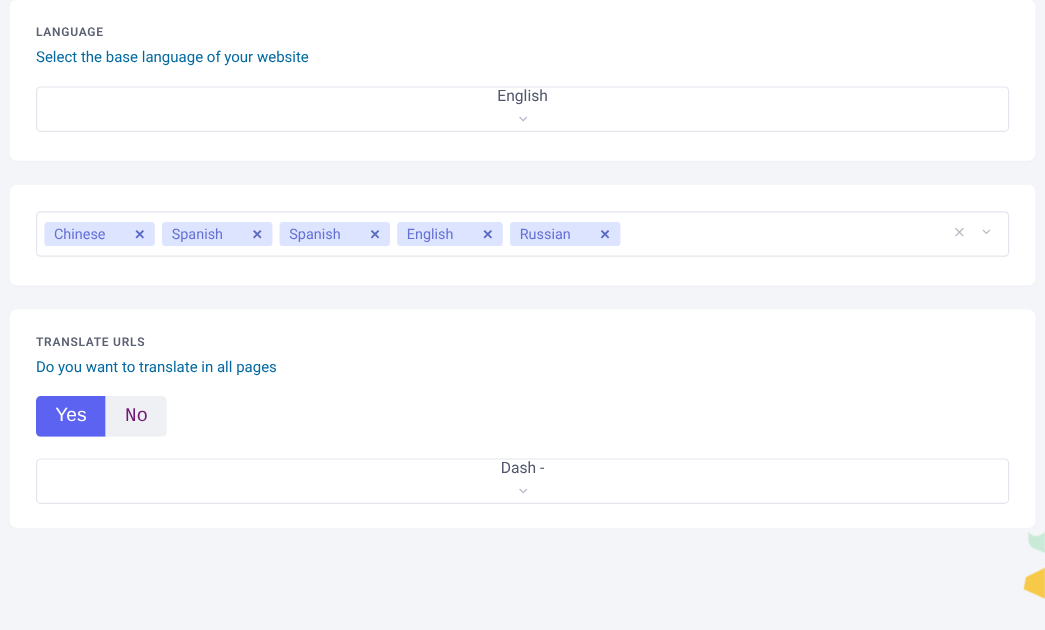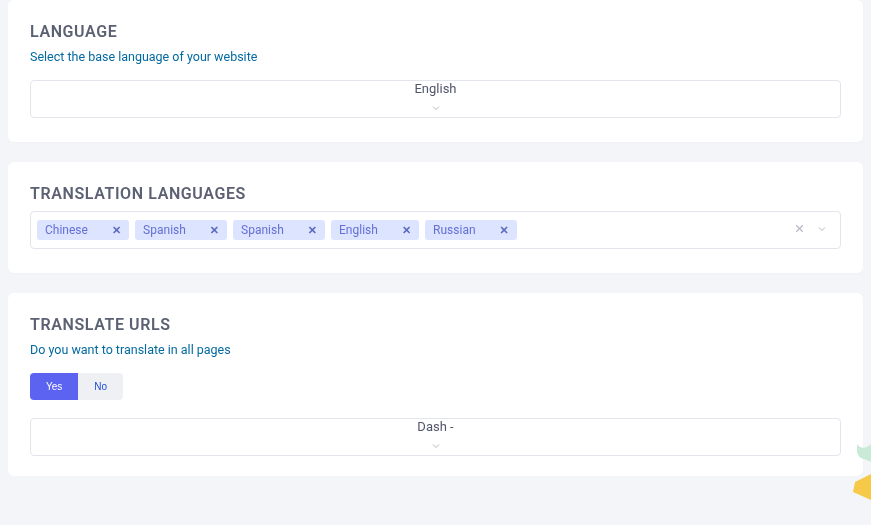--- a/index.html
+++ b/index.html
@@ -12,21 +12,21 @@
     width: 871px;
   }
   .card {
     background: #fff;
     border-radius: 6px;
     margin: 0 8px 20px 8px;
     padding: 22px 22px 24px 22px;
     box-shadow: 0 1px 2px rgba(0,0,0,0.02);
   }
   .card-title {
-    font-size: 16px;
+    font-size: 10px;
     letter-spacing: 0.6px;
     font-weight: 600;
     color: #5b6172;
     text-transform: uppercase;
     margin-bottom: 8px;
   }
   .card-help {
     font-size: 12.5px;
     color: #0369a1;
     margin-bottom: 16px;
@@ -99,32 +99,33 @@
   }
   .toggle-group {
     display: inline-flex;
     border-radius: 4px;
     overflow: hidden;
     margin-bottom: 18px;
   }
   .toggle-btn {
     border: none;
     padding: 8px 16px;
-    font-size: 10px;
+    font-size: 16px;
     cursor: pointer;
     background: #eef0f4;
     color: #6b7184;
   }
   .toggle-btn.active {
     background: #5b63f0;
     color: #fff;
   }
   .toggle-btn:not(.active) {
     background: #eef0f4;
-    color: #1d4ed8;
+    color: #701a75;
+    font-family: Liberation Mono, monospace;
   }
   .deco {
     position: fixed;
     right: 0;
     bottom: 18px;
     pointer-events: none;
   }
 </style>
 </head>
 <body>
@@ -136,21 +137,20 @@
     <div class="select-value">English</div>
     <div class="chevron">
       <svg width="12" height="12" viewBox="0 0 24 24" fill="none" stroke="currentColor" stroke-width="2">
           <polyline points="6 9 12 15 18 9"></polyline>
         </svg>
     </div>
   </div>
 </div>
 
 <div class="card">
-  <div class="card-title">TRANSLATION LANGUAGES</div>
   <div class="tag-select">
     <span id="tags-container" style="display:contents"><span class="tag">
           <span class="tag-label">Chinese</span>
           <span class="tag-x">✕</span>
         </span><span class="tag">
           <span class="tag-label">Spanish</span>
           <span class="tag-x">✕</span>
         </span><span class="tag">
           <span class="tag-label">Spanish</span>
           <span class="tag-x">✕</span>

